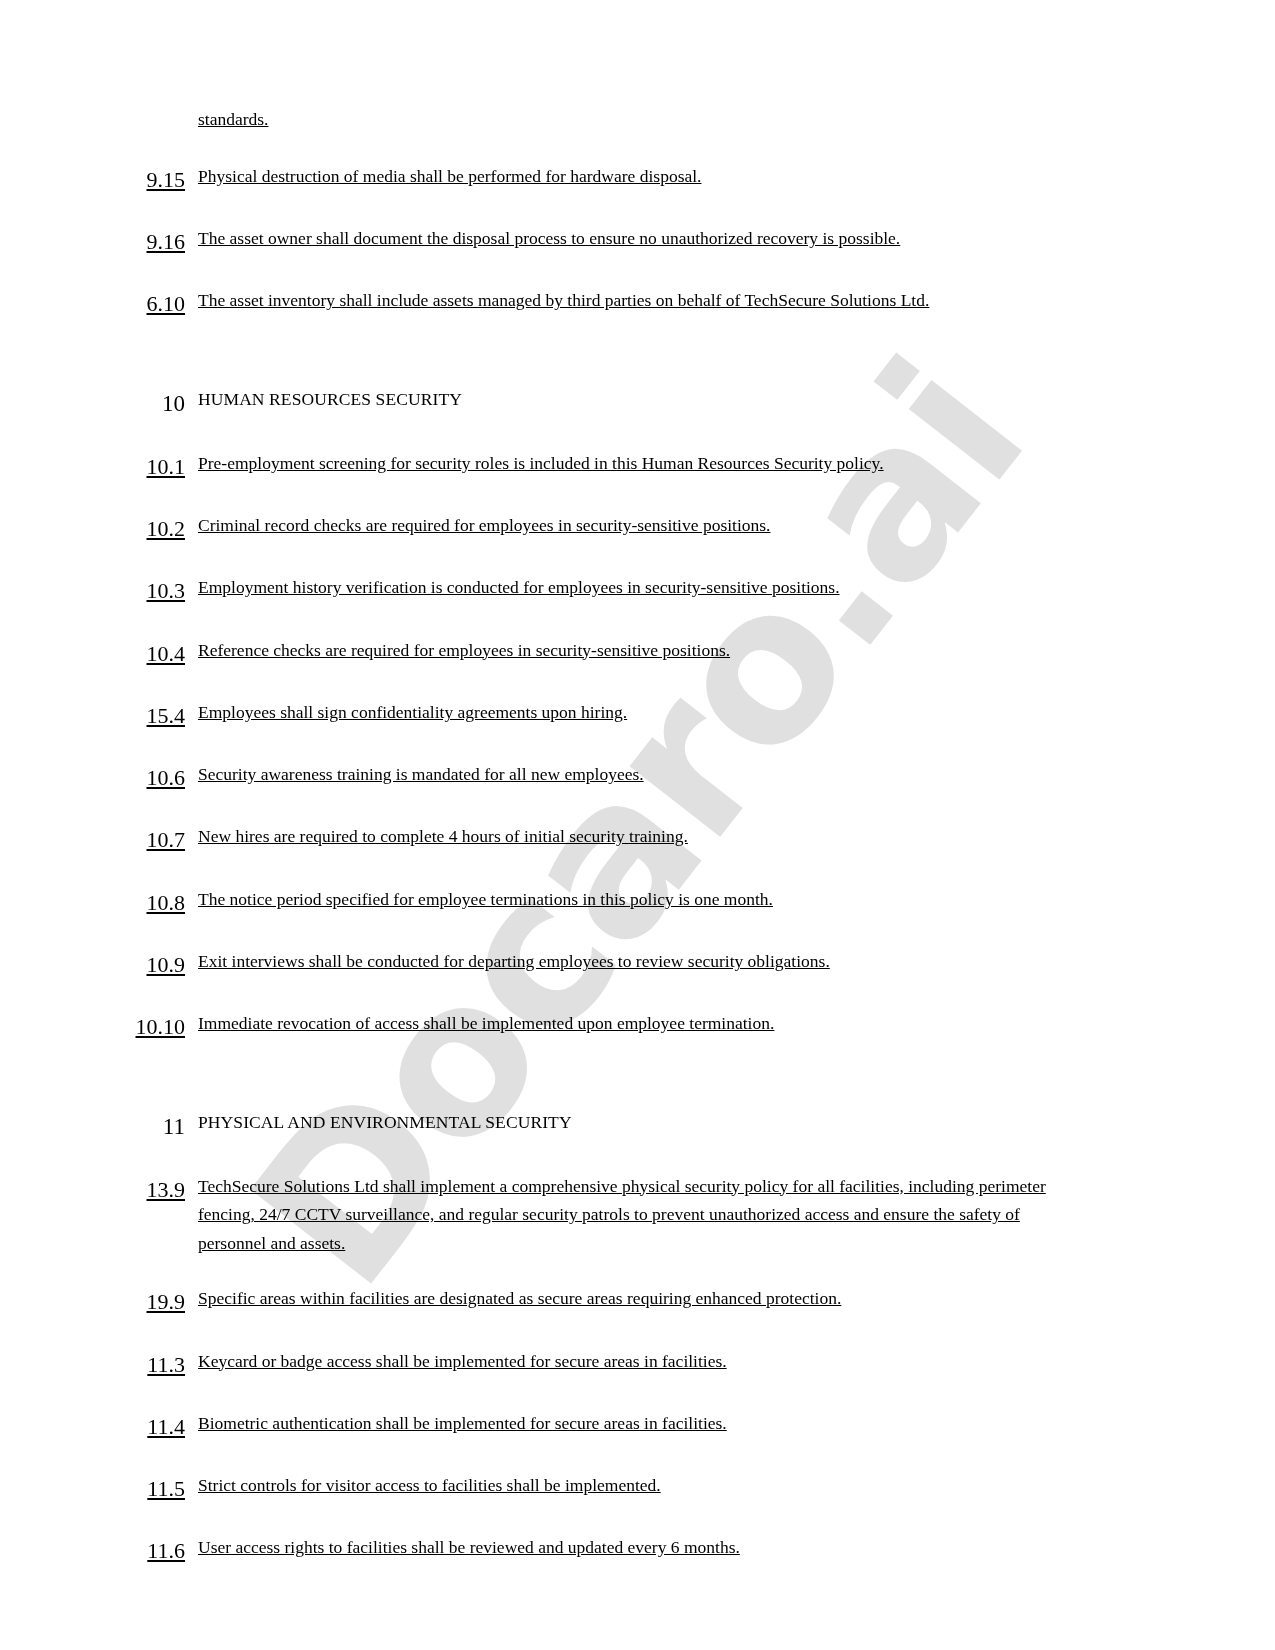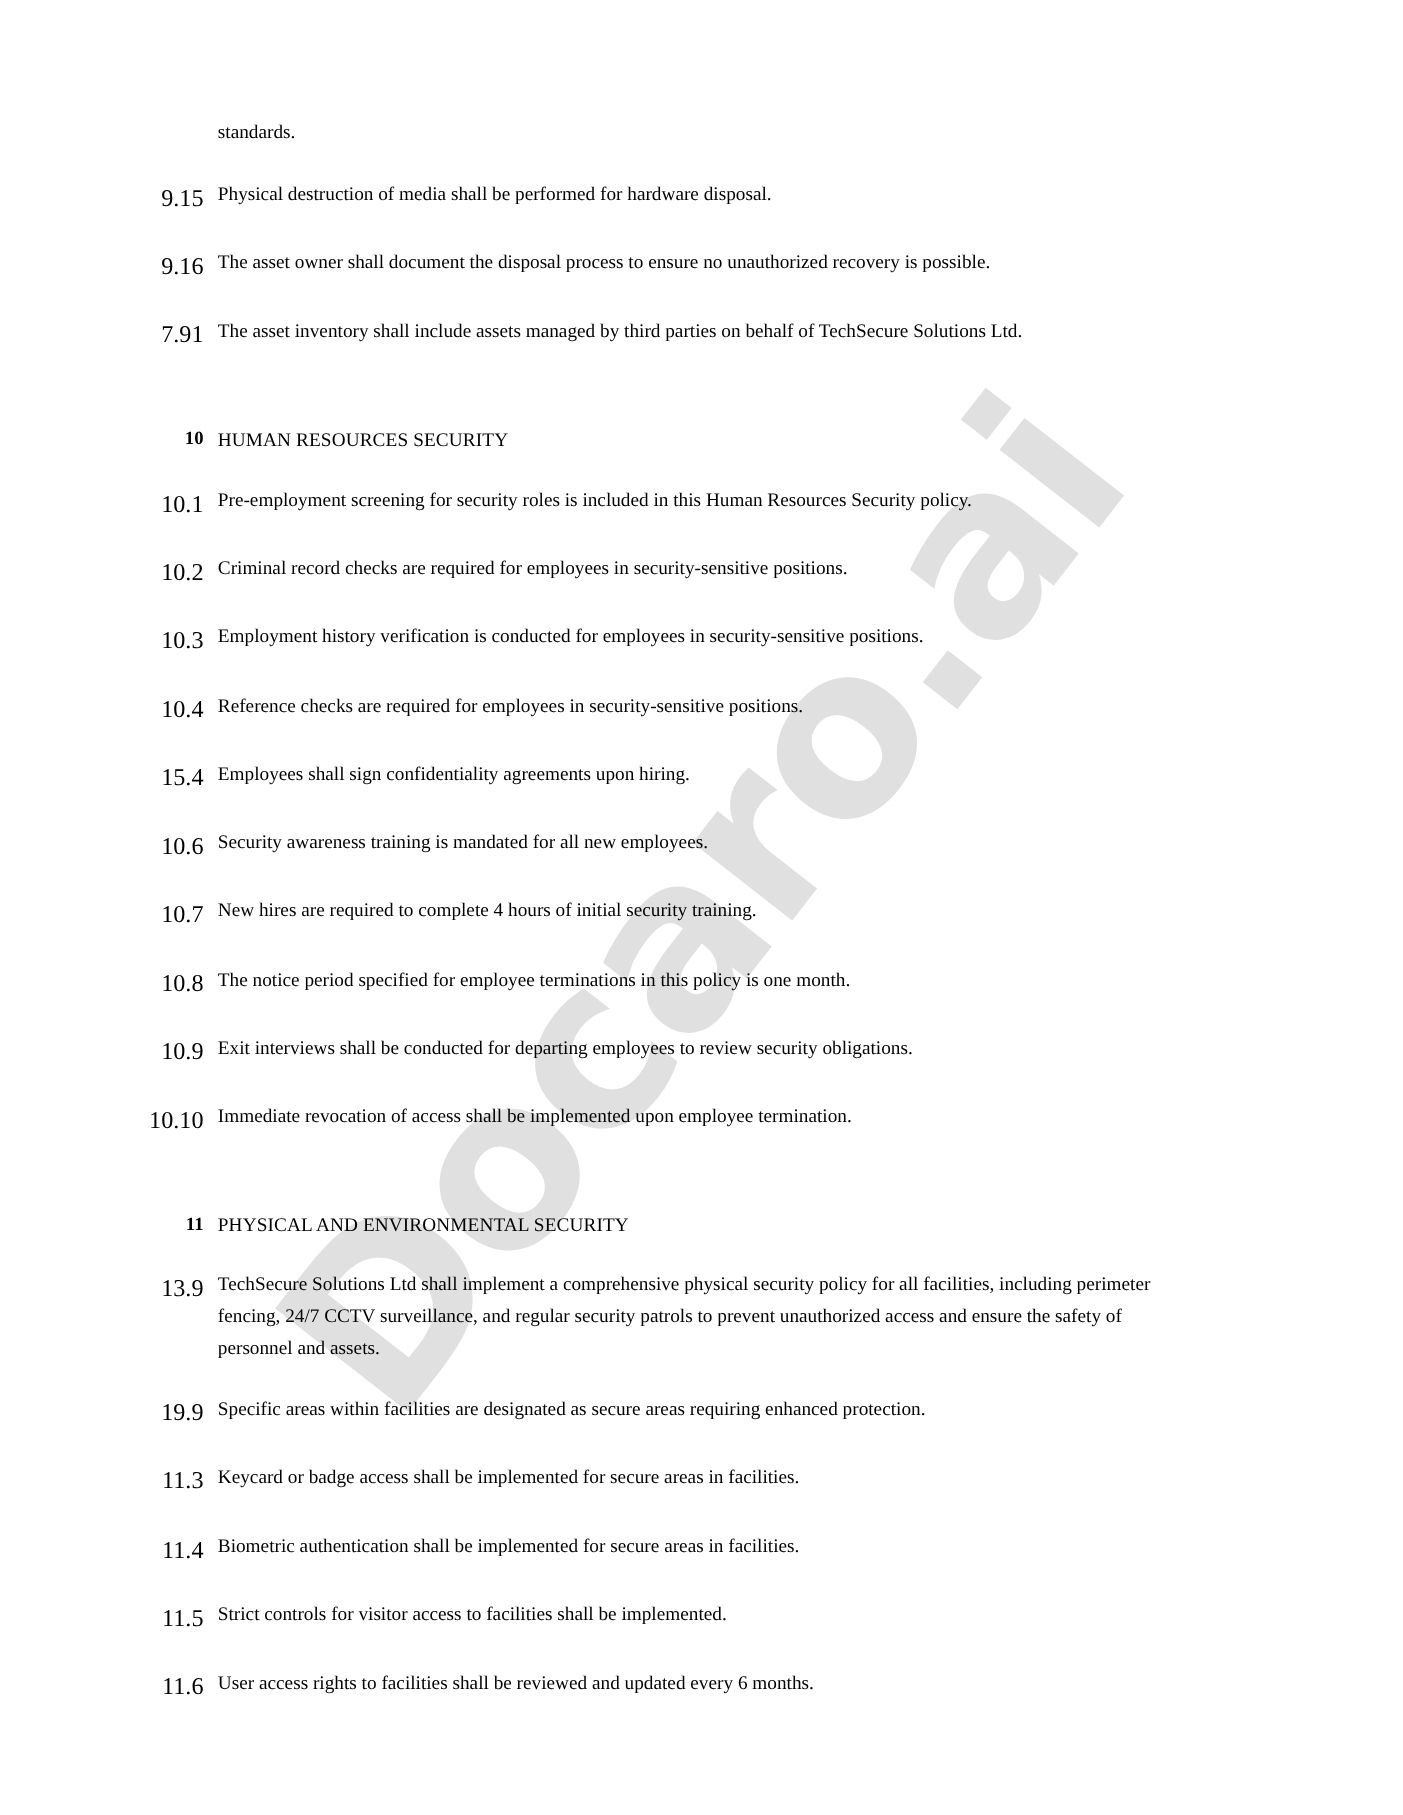--- a/index.html
+++ b/index.html
@@ -52,20 +52,21 @@
     width: 1275px;
     z-index: 2;
     padding: 105px 197px 0 130px;
     box-sizing: border-box;
   }
 
   .clause {
     display: flex;
     align-items: flex-start;
     margin: 0 0 26px 0;
+    text-decoration: underline;
   }
   .clause-num {
     flex: 0 0 55px;
     width: 55px;
     text-align: right;
     font-size: 22px;
     line-height: 1.65;
     padding-right: 0;
     white-space: nowrap;
   }
@@ -83,22 +84,22 @@
   }
 
   
   .section-heading {
     display: flex;
     align-items: flex-start;
     margin: 0 0 26px 0;
     font-weight: 700;
   }
   .section-heading .clause-num {
-    font-weight: 700;
-    font-size: 17px;
+    font-weight: 400;
+    font-size: 23px;
   }
   .section-heading .clause-body {
     font-weight: 400;
     font-size: 17.5px;
     letter-spacing: 0.1px;
   }
 
   .gap-before-section { margin-top: 62px; }
 </style>
 </head>
@@ -117,21 +118,21 @@
       </div>
       <div class="clause">
         <div class="clause-num">9.15</div>
         <div class="clause-body">Physical destruction of media shall be performed for hardware disposal.</div>
       </div>
       <div class="clause">
         <div class="clause-num">9.16</div>
         <div class="clause-body">The asset owner shall document the disposal process to ensure no unauthorized recovery is possible.</div>
       </div>
       <div class="clause">
-        <div class="clause-num">7.91</div>
+        <div class="clause-num">6.10</div>
         <div class="clause-body">The asset inventory shall include assets managed by third parties on behalf of TechSecure Solutions Ltd.</div>
       </div>
       <div class="section-heading gap-before-section">
         <div class="clause-num">10</div>
         <div class="clause-body">HUMAN RESOURCES SECURITY</div>
       </div>
       <div class="clause">
         <div class="clause-num">10.1</div>
         <div class="clause-body">Pre-employment screening for security roles is included in this Human Resources Security policy.</div>
       </div>

